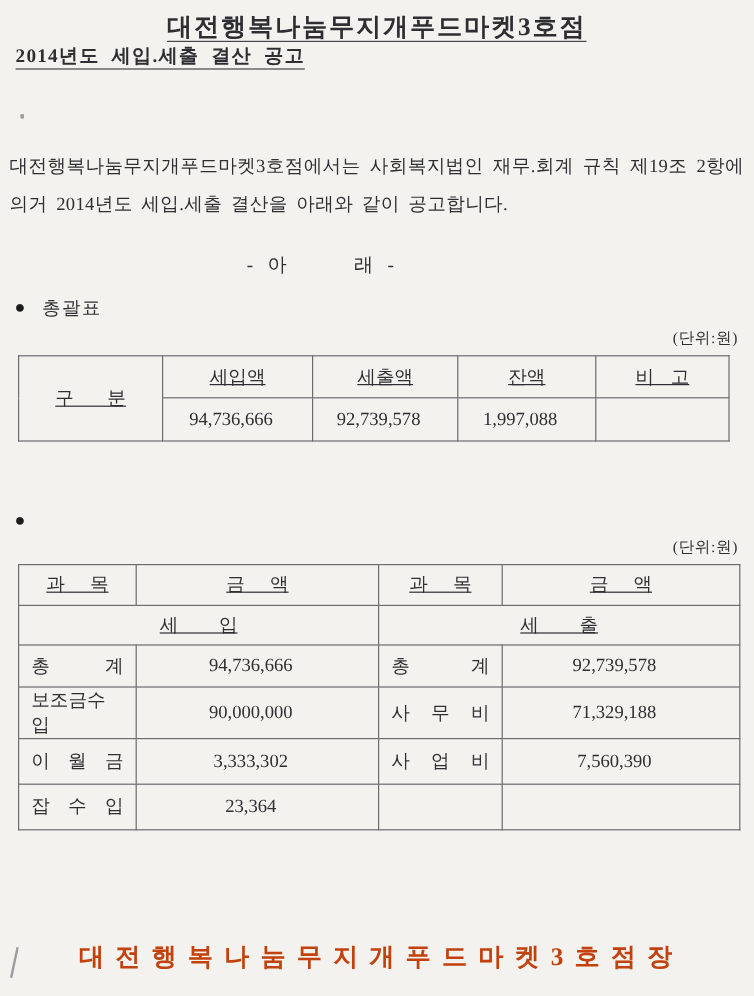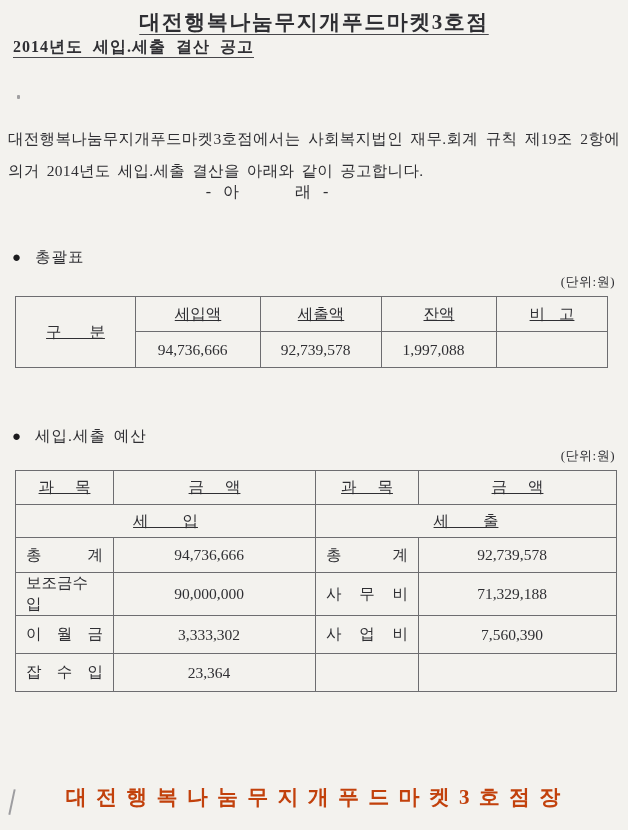--- a/index.html
+++ b/index.html
@@ -44,21 +44,21 @@
   
   .body-text {
     top: 123px; left: 8px; width: 612px;
     font-size: 15.5px; line-height: 32px;
     text-align: justify;
     word-spacing: 3px;
     letter-spacing: 0.3px;
   }
 
   .below-divider {
-    top: 182px; left: 0; width: 534px;
+    top: 211px; left: 0; width: 534px;
     text-align: center;
     font-size: 16px;
     white-space: pre;
   }
 
   
   .section-heading {
     left: 12px;
     font-size: 15.5px;
     letter-spacing: 1px;
@@ -170,21 +170,20 @@
       <td class="c-amount">94,736,666</td>
       <td class="c-amount">92,739,578</td>
       <td class="c-amount">1,997,088</td>
       <td class="c-amount"></td>
     </tr>
   </tbody>
     </table>
 
   <div class="abs section-heading heading-2">
     <span class="bullet">●</span>
-    <span class="label">세입.세출 예산</span>
   </div>
   <div class="abs unit-label unit-2">(단위:원)</div>
 
   <table class="abs t-budget">
     <colgroup>
       <col style="width:98px">
         <col style="width:202px">
         <col style="width:103px">
         <col style="width:198px">
     </colgroup>

